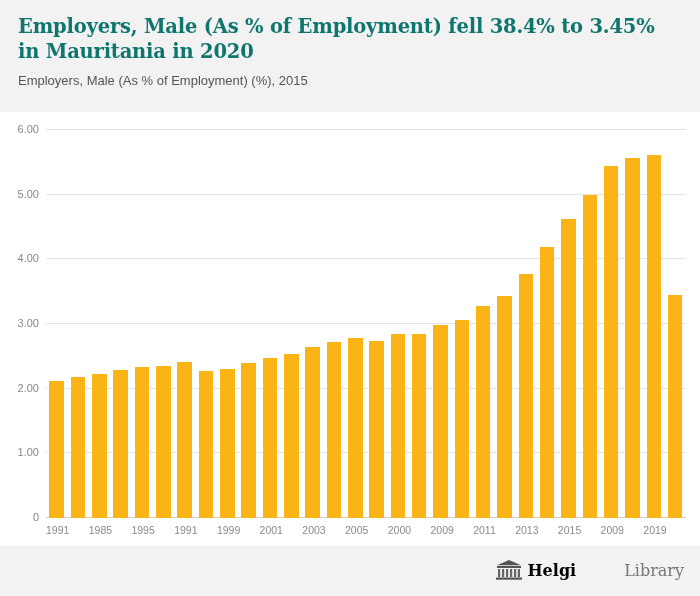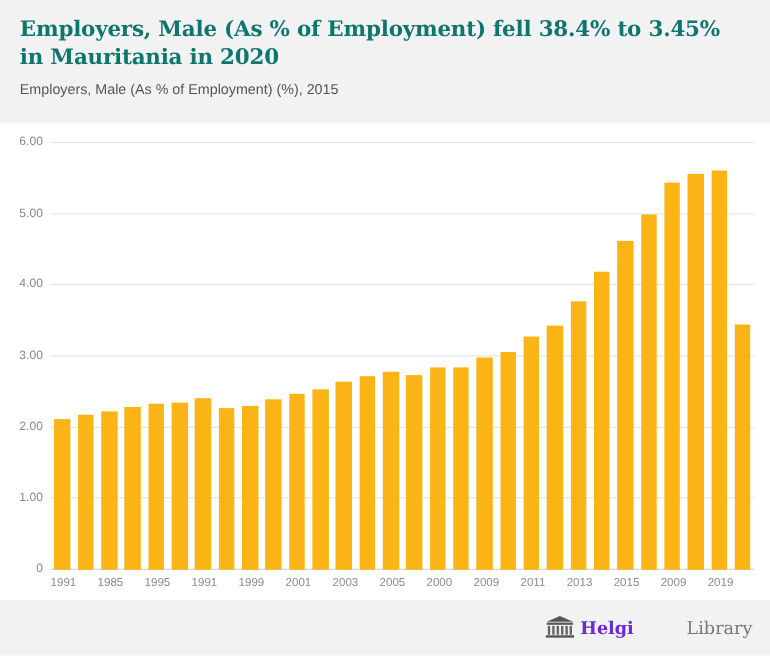--- a/index.html
+++ b/index.html
@@ -140,21 +140,21 @@
   #logo-mark {
     width: 26px;
     height: 22px;
     display: block;
   }
   #logo-text {
     font-family: "DejaVu Serif", serif;
     font-size: 16px;
     color: #444444;
   }
-  #logo-text .bold { font-weight: bold; color: #6d28d9; }
+  #logo-text .bold { font-weight: bold; color: #000000; }
   #logo-text .light { color: #777777; padding-left: 48px; }
 </style>
 </head>
 <body>
 
 <div id="page">
 
   <div id="header">
     <div id="title">Employers, Male (As % of Employment) fell 38.4% to 3.45% in Mauritania in 2020</div>
     <div id="subtitle">Employers, Male (As % of Employment) (%), 2015</div>

